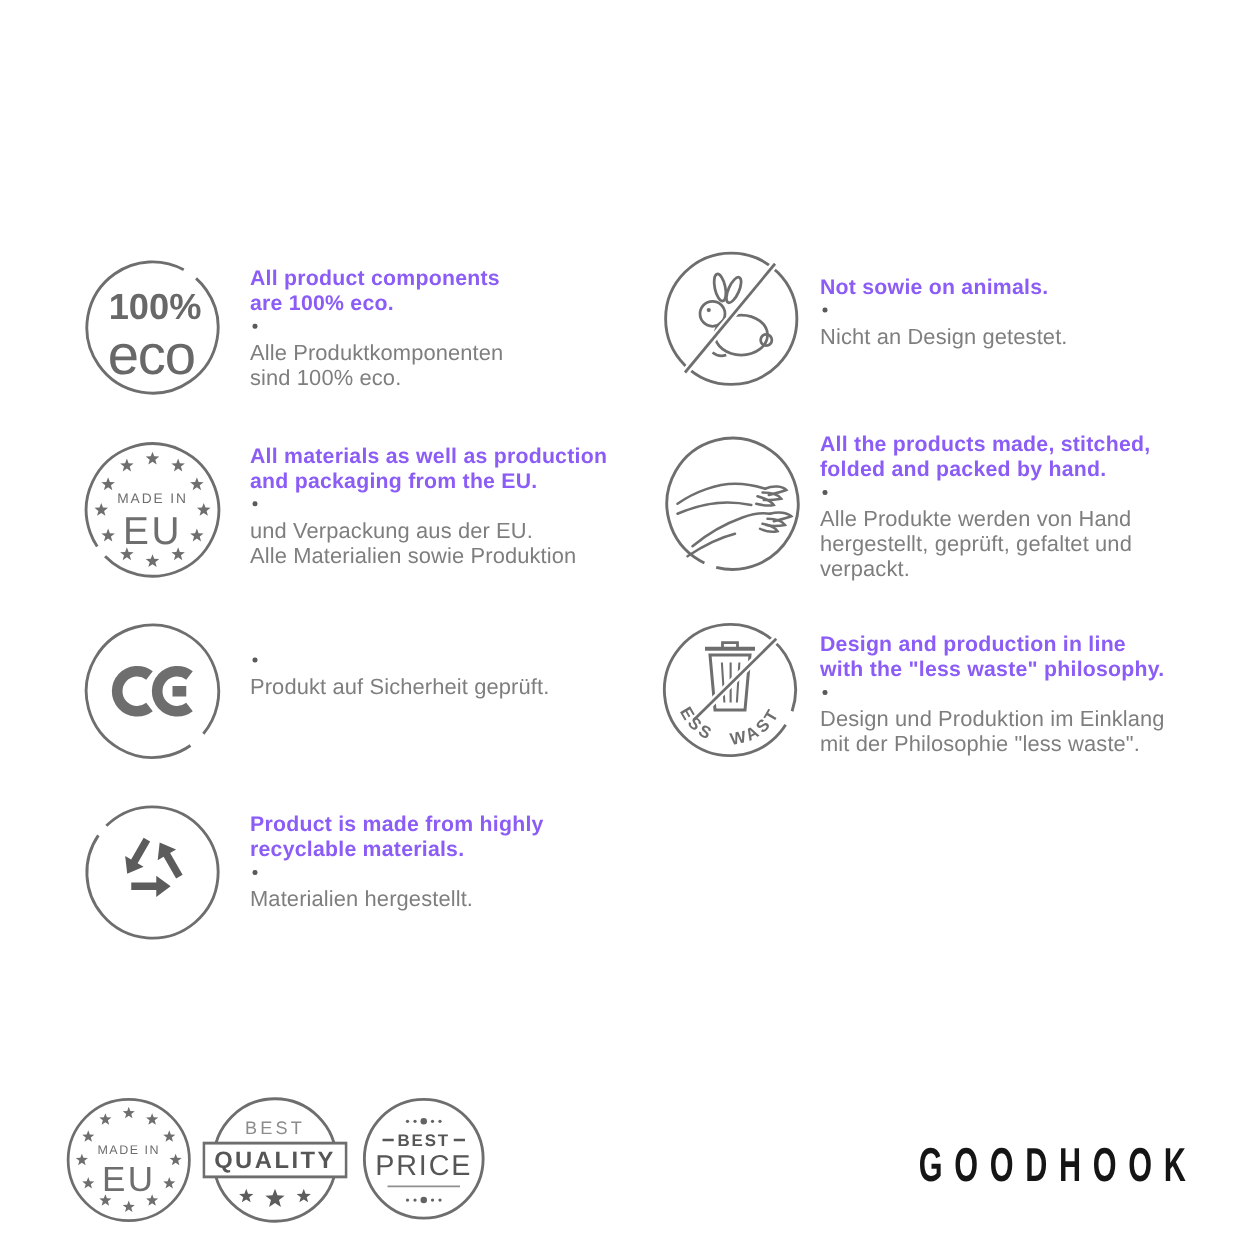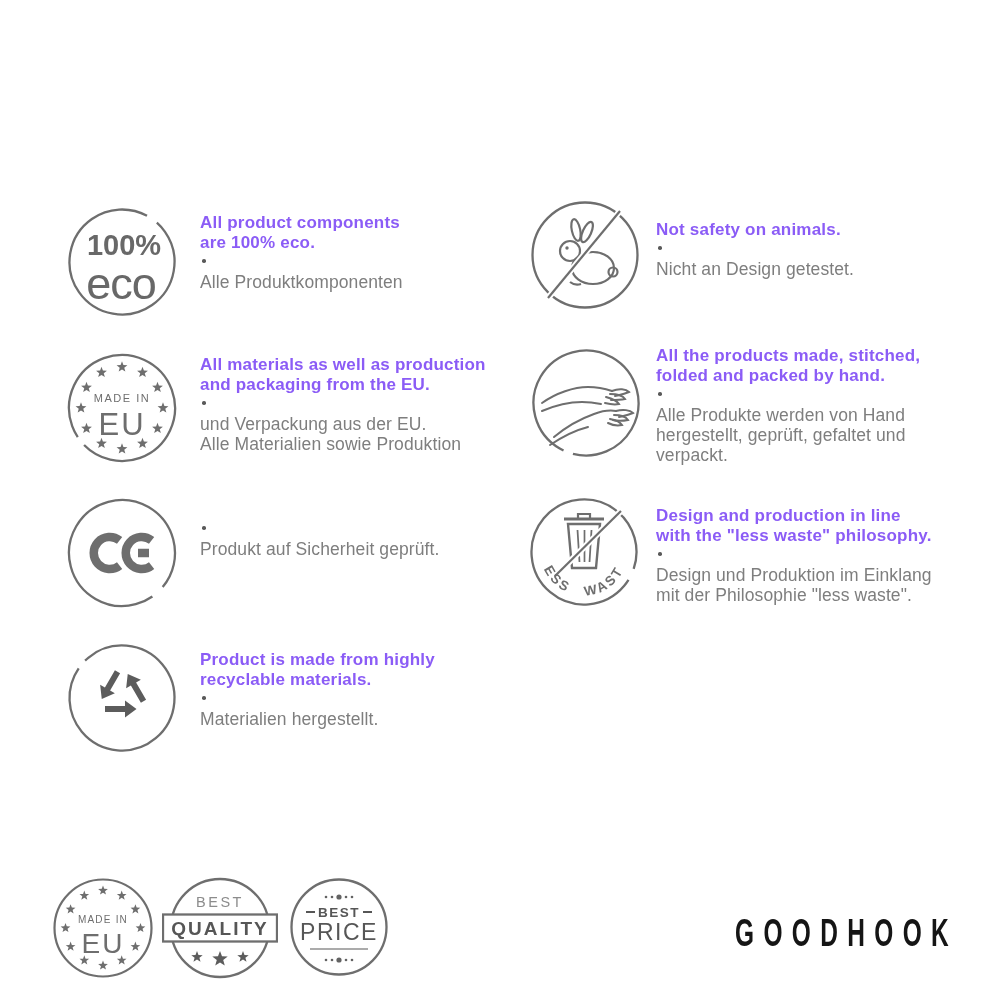--- a/index.html
+++ b/index.html
@@ -30,40 +30,41 @@
       <circle r="52.5" fill="none" stroke="#6e6e6e" stroke-width="2.3" stroke-dasharray="305 12" transform="rotate(-35)"></circle>
       <text x="2" y="-7" text-anchor="middle" font-size="29" font-weight="600" fill="#686868" letter-spacing="0">100%</text>
       <text x="-1" y="37" text-anchor="middle" font-size="45" font-weight="400" fill="#686868" letter-spacing="-1">eco</text>
     </svg>
   </div>
   <div class="textblock" style="left:200px;top:213px">
     <div class="en-line">All product components</div>
     <div class="en-line">are 100% eco.</div>
     <div class="sep-dot"></div>
     <div class="de-line">Alle Produktkomponenten</div>
+    <div class="de-line">sind 100% eco.</div>
   </div>
 
   <div class="icon-badge" style="left:529px;top:199px">
     <svg width="112" height="112" viewBox="-56 -56 112 112">
       <circle r="52.5" fill="none" stroke="#6e6e6e" stroke-width="2.3"></circle>
       <g fill="none" stroke="#6e6e6e" stroke-width="2.2">
         <ellipse cx="8" cy="13" rx="21" ry="16"></ellipse>
         <circle cx="-15" cy="-4" r="10"></circle>
         <circle cx="-18" cy="-7" r="1.7" fill="#6e6e6e" stroke="none"></circle>
         <ellipse cx="-9" cy="-25" rx="4.2" ry="11" transform="rotate(-12 -9 -25)"></ellipse>
         <ellipse cx="2" cy="-23" rx="4.2" ry="11" transform="rotate(24 2 -23)"></ellipse>
         <circle cx="28" cy="17" r="4.5"></circle>
         <path d="M -15,27 q 5,4 11,2"></path>
       </g>
       <path d="M -37,43 L 35,-44" stroke="#ffffff" stroke-width="6" fill="none"></path>
       <path d="M -37,43 L 35,-44" stroke="#6e6e6e" stroke-width="2.2" fill="none"></path>
     </svg>
   </div>
   <div class="textblock" style="left:656px;top:220px">
-    <div class="en-line">Not safety on animals.</div>
+    <div class="en-line">Not sowie on animals.</div>
     <div class="sep-dot"></div>
     <div class="de-line">Nicht an Design getestet.</div>
   </div>
 
   <div class="icon-badge" style="left:66px;top:352px">
     <svg width="112" height="112" viewBox="-56 -56 112 112">
       <circle r="53" fill="none" stroke="#6e6e6e" stroke-width="2.3" stroke-dasharray="310 10" transform="rotate(160)"></circle>
       <g fill="#6e6e6e">
         <use href="#star" transform="translate(0,-41) scale(0.95)"></use>
         <use href="#star" transform="translate(20.5,-35.5) scale(0.95)"></use>

